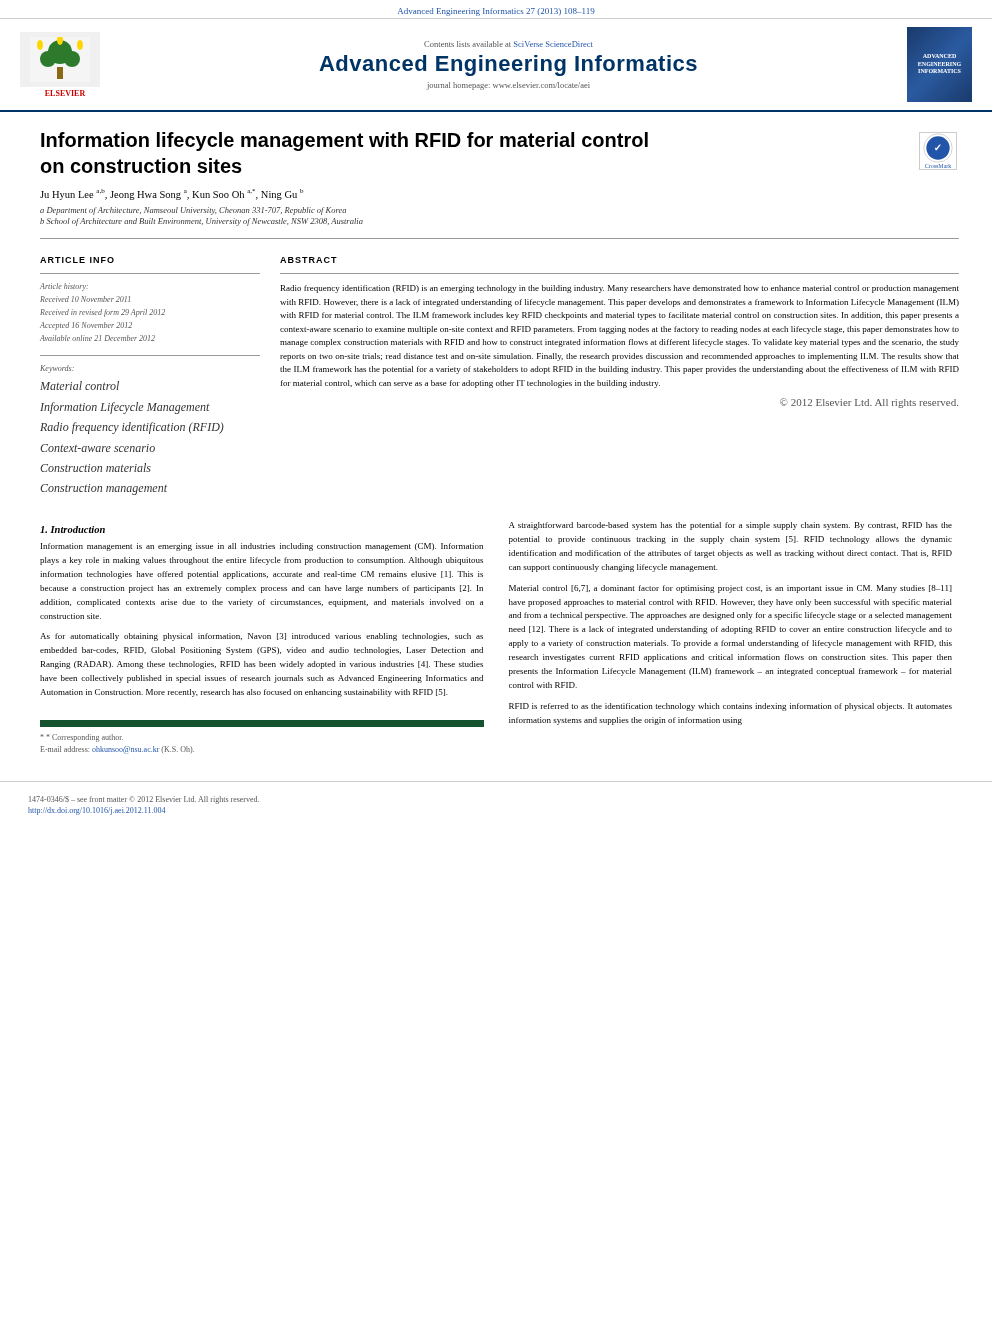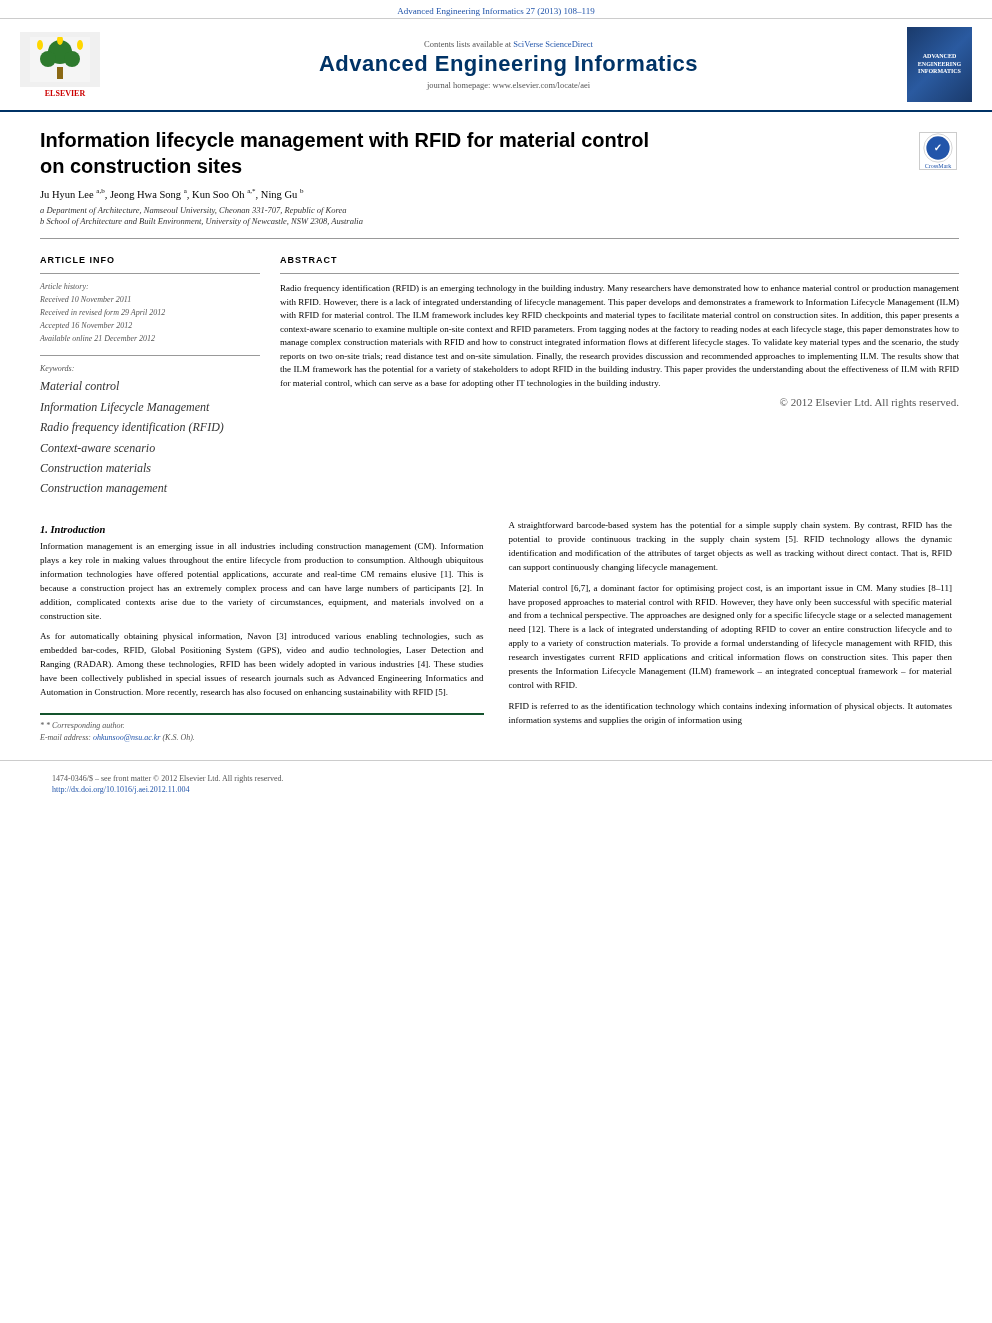--- a/index.html
+++ b/index.html
@@ -221,23 +221,23 @@
       margin-top: 5px;
     }
     .body-text {
       font-size: 9px;
       line-height: 1.55;
       color: #000;
       text-align: justify;
       margin-bottom: 7px;
     }
     .footer-area {
-      padding: 8px 52px;
+      padding: 8px 28px;
       border-top: 1px solid #ccc;
-      margin-top: 6px;
+      margin-top: 15px;
     }
     .footnote-text {
       font-size: 8px;
       color: #555;
       line-height: 1.5;
     }
     .footer-bottom {
       display: flex;
       justify-content: space-between;
       align-items: center;
@@ -372,21 +372,21 @@
 
     <div class="body-left">
       <div class="section-heading">1. Introduction</div>
       <div class="body-text">
         Information management is an emerging issue in all industries including construction management (CM). Information plays a key role in making values throughout the entire lifecycle from production to consumption. Although ubiquitous information technologies have offered potential applications, accurate and real-time CM remains elusive [1]. This is because a construction project has an extremely complex process and can have large numbers of participants [2]. In addition, complicated contexts arise due to the variety of circumstances, equipment, and materials involved on a construction site.
       </div>
       <div class="body-text">
         As for automatically obtaining physical information, Navon [3] introduced various enabling technologies, such as embedded bar-codes, RFID, Global Positioning System (GPS), video and audio technologies, Laser Detection and Ranging (RADAR). Among these technologies, RFID has been widely adopted in various industries [4]. These studies have been collectively published in special issues of research journals such as Advanced Engineering Informatics and Automation in Construction. More recently, research has also focused on enhancing sustainability with RFID [5].
       </div>
 
-      <div style="border-top:2px solid #14532d; margin-top:13px; padding-top:5px;font-style:italic;">
+      <div style="border-top:7px solid #14532d; margin-top:20px; padding-top:5px;">
         <div class="footnote-text">
           * <span>* Corresponding author.</span>
         </div>
         <div class="footnote-text">
           E-mail address: <span style="color:#2255aa;">ohkunsoo@nsu.ac.kr</span> (K.S. Oh).
         </div>
       </div>
     </div>
 
     <div class="body-right">

